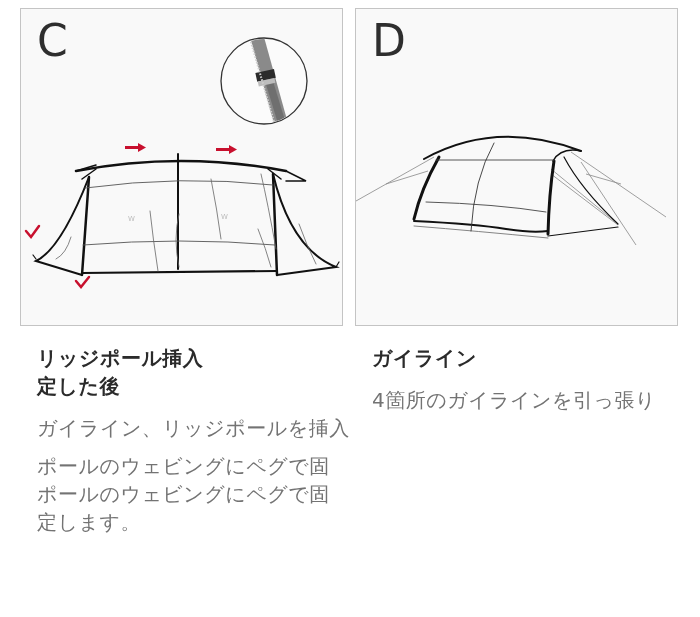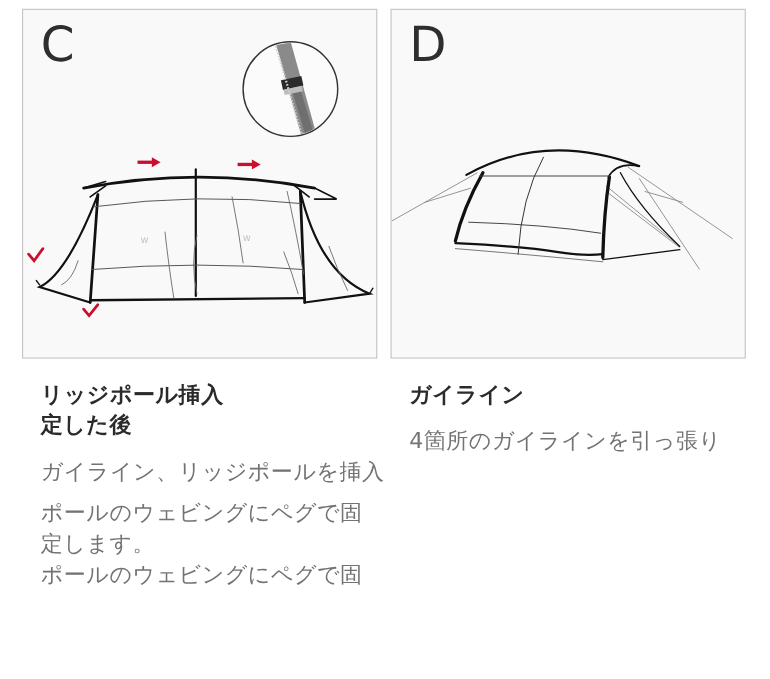--- a/index.html
+++ b/index.html
@@ -105,22 +105,22 @@
 <div class="textblock" id="text-c">
   <div class="step-title">
     <span>リッジポール挿入</span>
     <span>定した後</span>
   </div>
   <div class="para">
     <span>ガイライン、リッジポールを挿入</span>
   </div>
   <div class="para">
     <span>ポールのウェビングにペグで固</span>
+    <span>ポールのウェビングにペグで固</span>
     <span>定します。</span>
-    <span>ポールのウェビングにペグで固</span>
   </div>
 </div>
 
 <div class="textblock" id="text-d">
   <div class="step-title">
     <span>ガイライン</span>
   </div>
   <div class="para">
     <span>4箇所のガイラインを引っ張り</span>
   </div>

